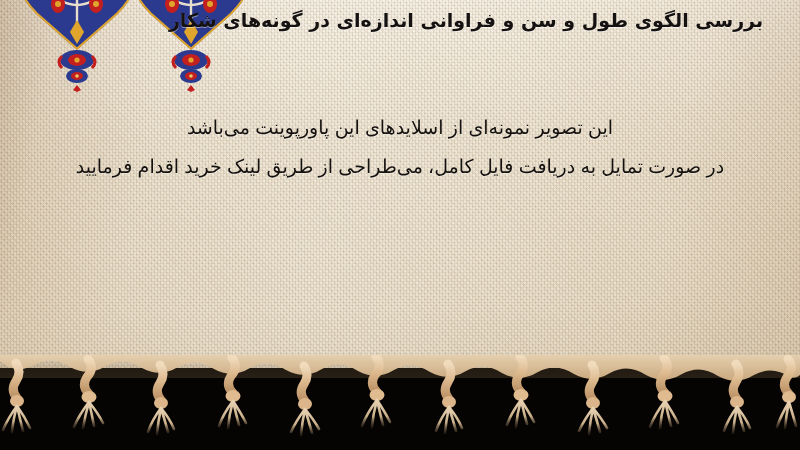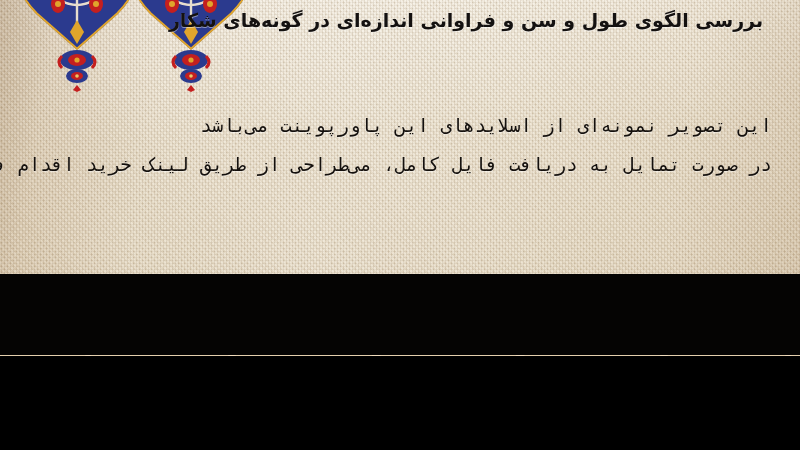--- a/index.html
+++ b/index.html
@@ -8,21 +8,21 @@
     padding: 0;
     background: #000;
   }
   body {
     font-family: "DejaVu Sans", sans-serif;
   }
 
   #slide {
     position: relative;
     width: 800px;
-    height: 356px;
+    height: 450px;
     overflow: hidden;
     background: #14b8a6;
   }
 
   
   .canvas-bg {
     position: absolute;
     left: 0;
     top: 0;
     width: 800px;
@@ -116,24 +116,24 @@
     letter-spacing: 0px;
     text-shadow: 0 1px 0 rgba(255,255,255,0.45);
   }
   .title-line { display: block; white-space: nowrap; }
 
   .body-block {
     position: absolute;
     right: 28px;
     top: 108px;
     width: 744px;
-    text-align: right;
+    text-align: center;
     direction: rtl;
     color: #14100d;
-    font-family: Liberation Mono, monospace;
+    font-family: Liberation Sans, sans-serif;
     font-size: 19px;
     line-height: 39px;
     text-shadow: 0 1px 0 rgba(255,255,255,0.40);
   }
   .body-line { display: block; white-space: nowrap; }
 
   
   .black-band {
     position: absolute;
     left: 0;

